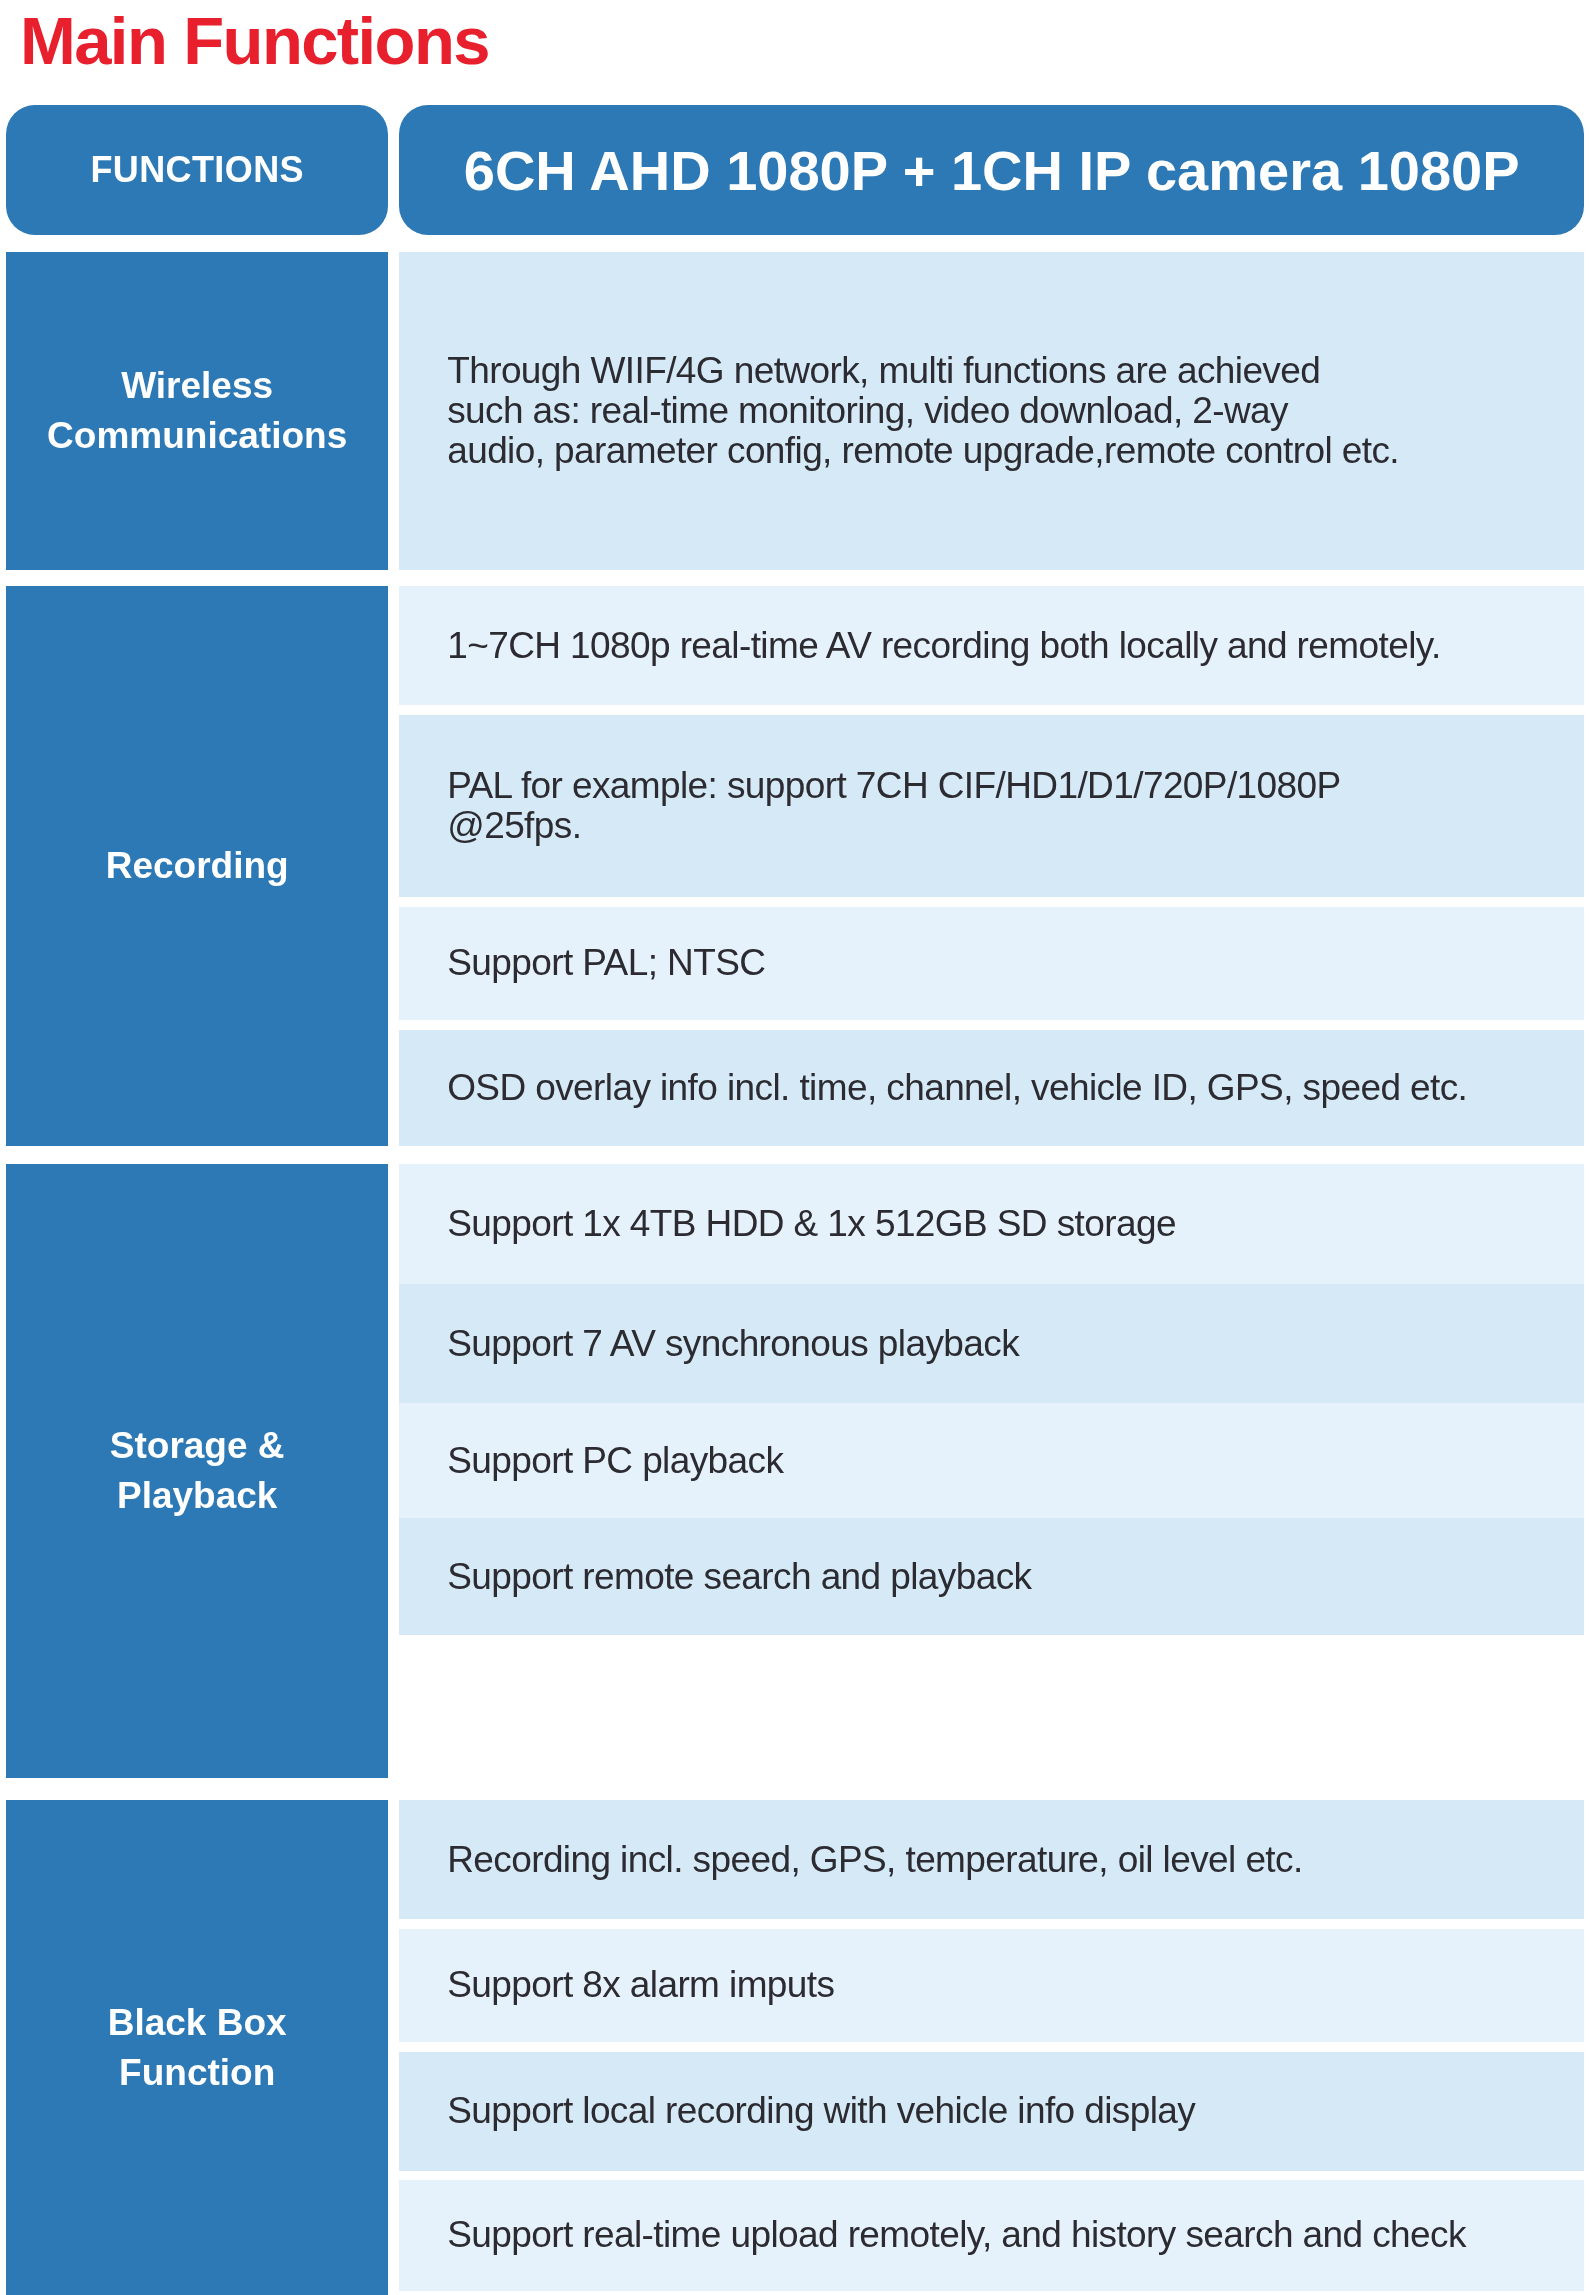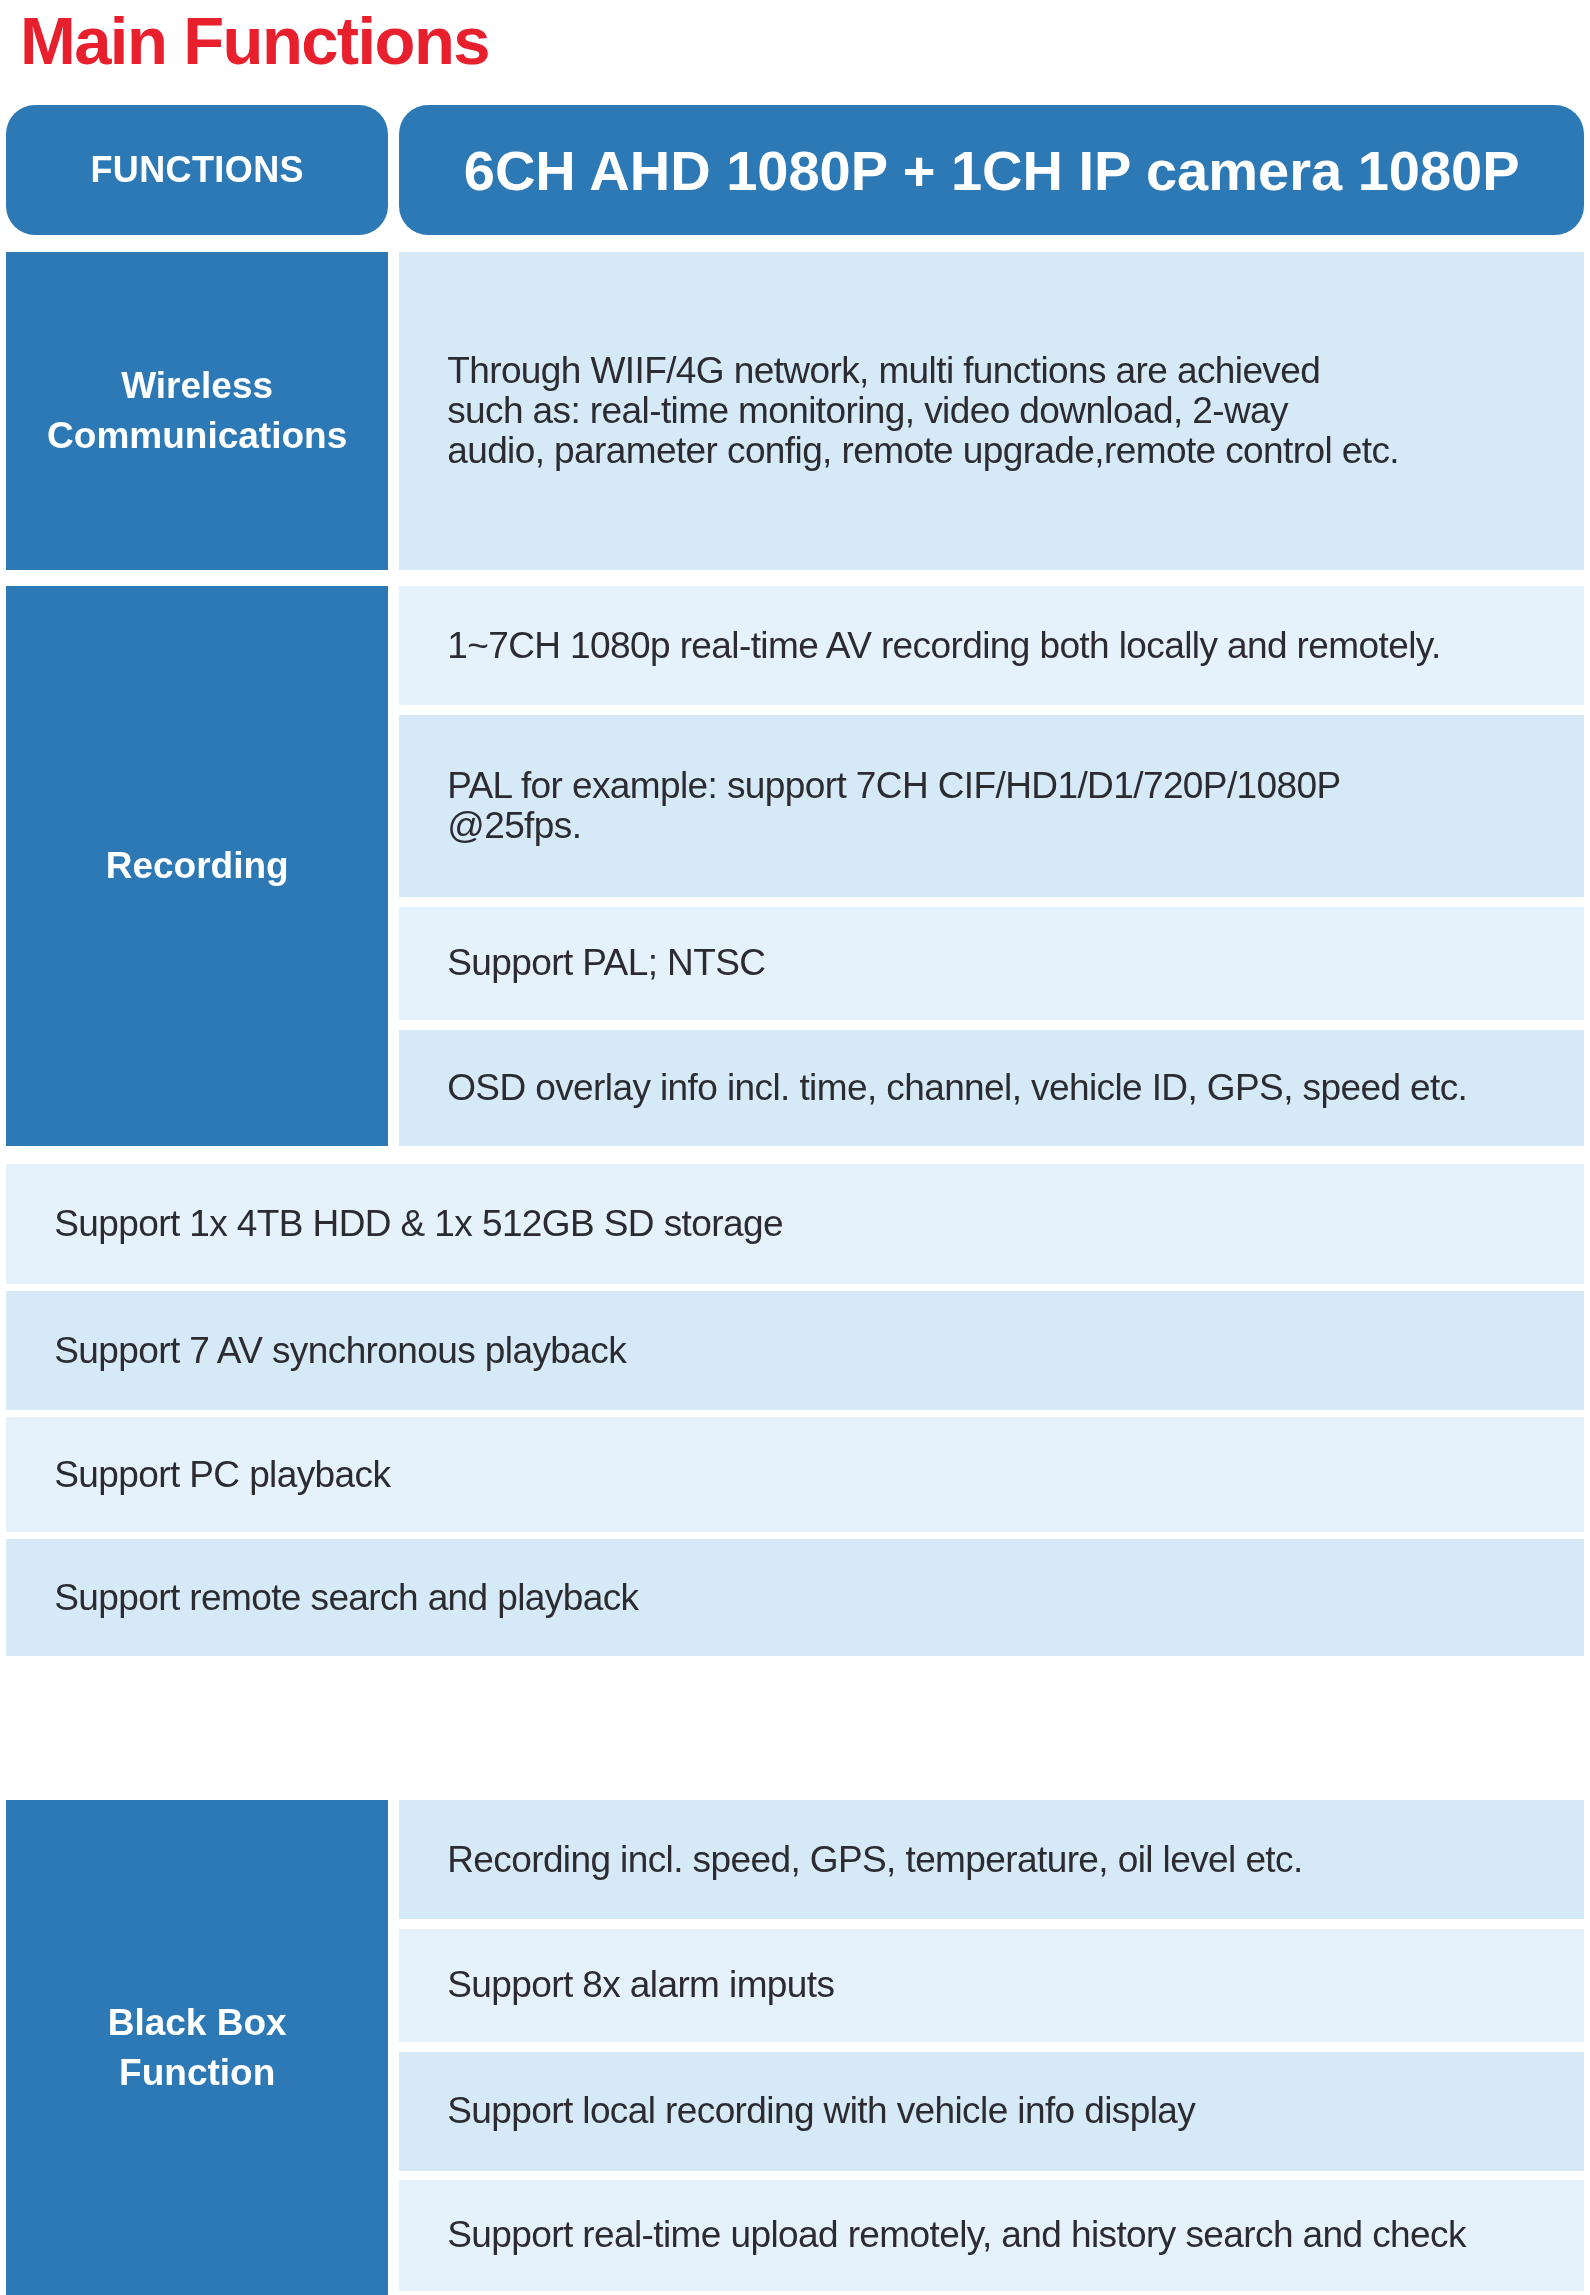--- a/index.html
+++ b/index.html
@@ -41,21 +41,21 @@
 
   .sec-label{
     width:382px;flex:none;height:100%;
     background:var(--accent-blue);color:#ffffff;
     display:flex;align-items:center;justify-content:center;text-align:center;
     font-size:37px;font-weight:700;line-height:50px;white-space:pre-line;
   }
 
   .sec-rows{flex:1;display:flex;flex-direction:column;}
   .sec-recording .sec-rows{row-gap:9.4px;}
-  .sec-storage   .sec-rows{row-gap:7px;}
+  .sec-storage   .sec-rows{}
   .sec-blackbox  .sec-rows{row-gap:9.4px;padding-bottom:4.7px;}
   .sec-wireless  .sec-rows{row-gap:0;}
 
   .feature-row{
     display:flex;align-items:center;
     padding-left:48px;padding-right:11px;
     font-size:37px;line-height:40px;letter-spacing:-0.6px;
     color:var(--text-dark);white-space:pre-line;
   }
   .shade-a{background:var(--row-dark);}
@@ -88,20 +88,22 @@
     <div class="sec-rows">
       <div class="feature-row shade-b" style="height:119px">1~7CH 1080p real-time AV recording both locally and remotely.</div>
       <div class="feature-row shade-a" style="height:183px">PAL for example: support 7CH CIF/HD1/D1/720P/1080P
 @25fps.</div>
       <div class="feature-row shade-b" style="height:114px">Support PAL; NTSC</div>
       <div class="feature-row shade-a" style="height:117px">OSD overlay info incl. time, channel, vehicle ID, GPS, speed etc.</div>
     </div>
   </div>
 
   <div class="section sec-storage">
+    <div class="sec-label">Storage &amp;
+Playback</div>
     <div class="sec-rows">
       <div class="feature-row shade-b" style="height:120px">Support 1x 4TB HDD &amp; 1x 512GB SD storage</div>
       <div class="feature-row shade-a" style="height:119px">Support 7 AV synchronous playback</div>
       <div class="feature-row shade-b" style="height:115px">Support PC playback</div>
       <div class="feature-row shade-a" style="height:117px">Support remote search and playback</div>
     </div>
   </div>
 
   <div class="section sec-blackbox">
     <div class="sec-label">Black Box

